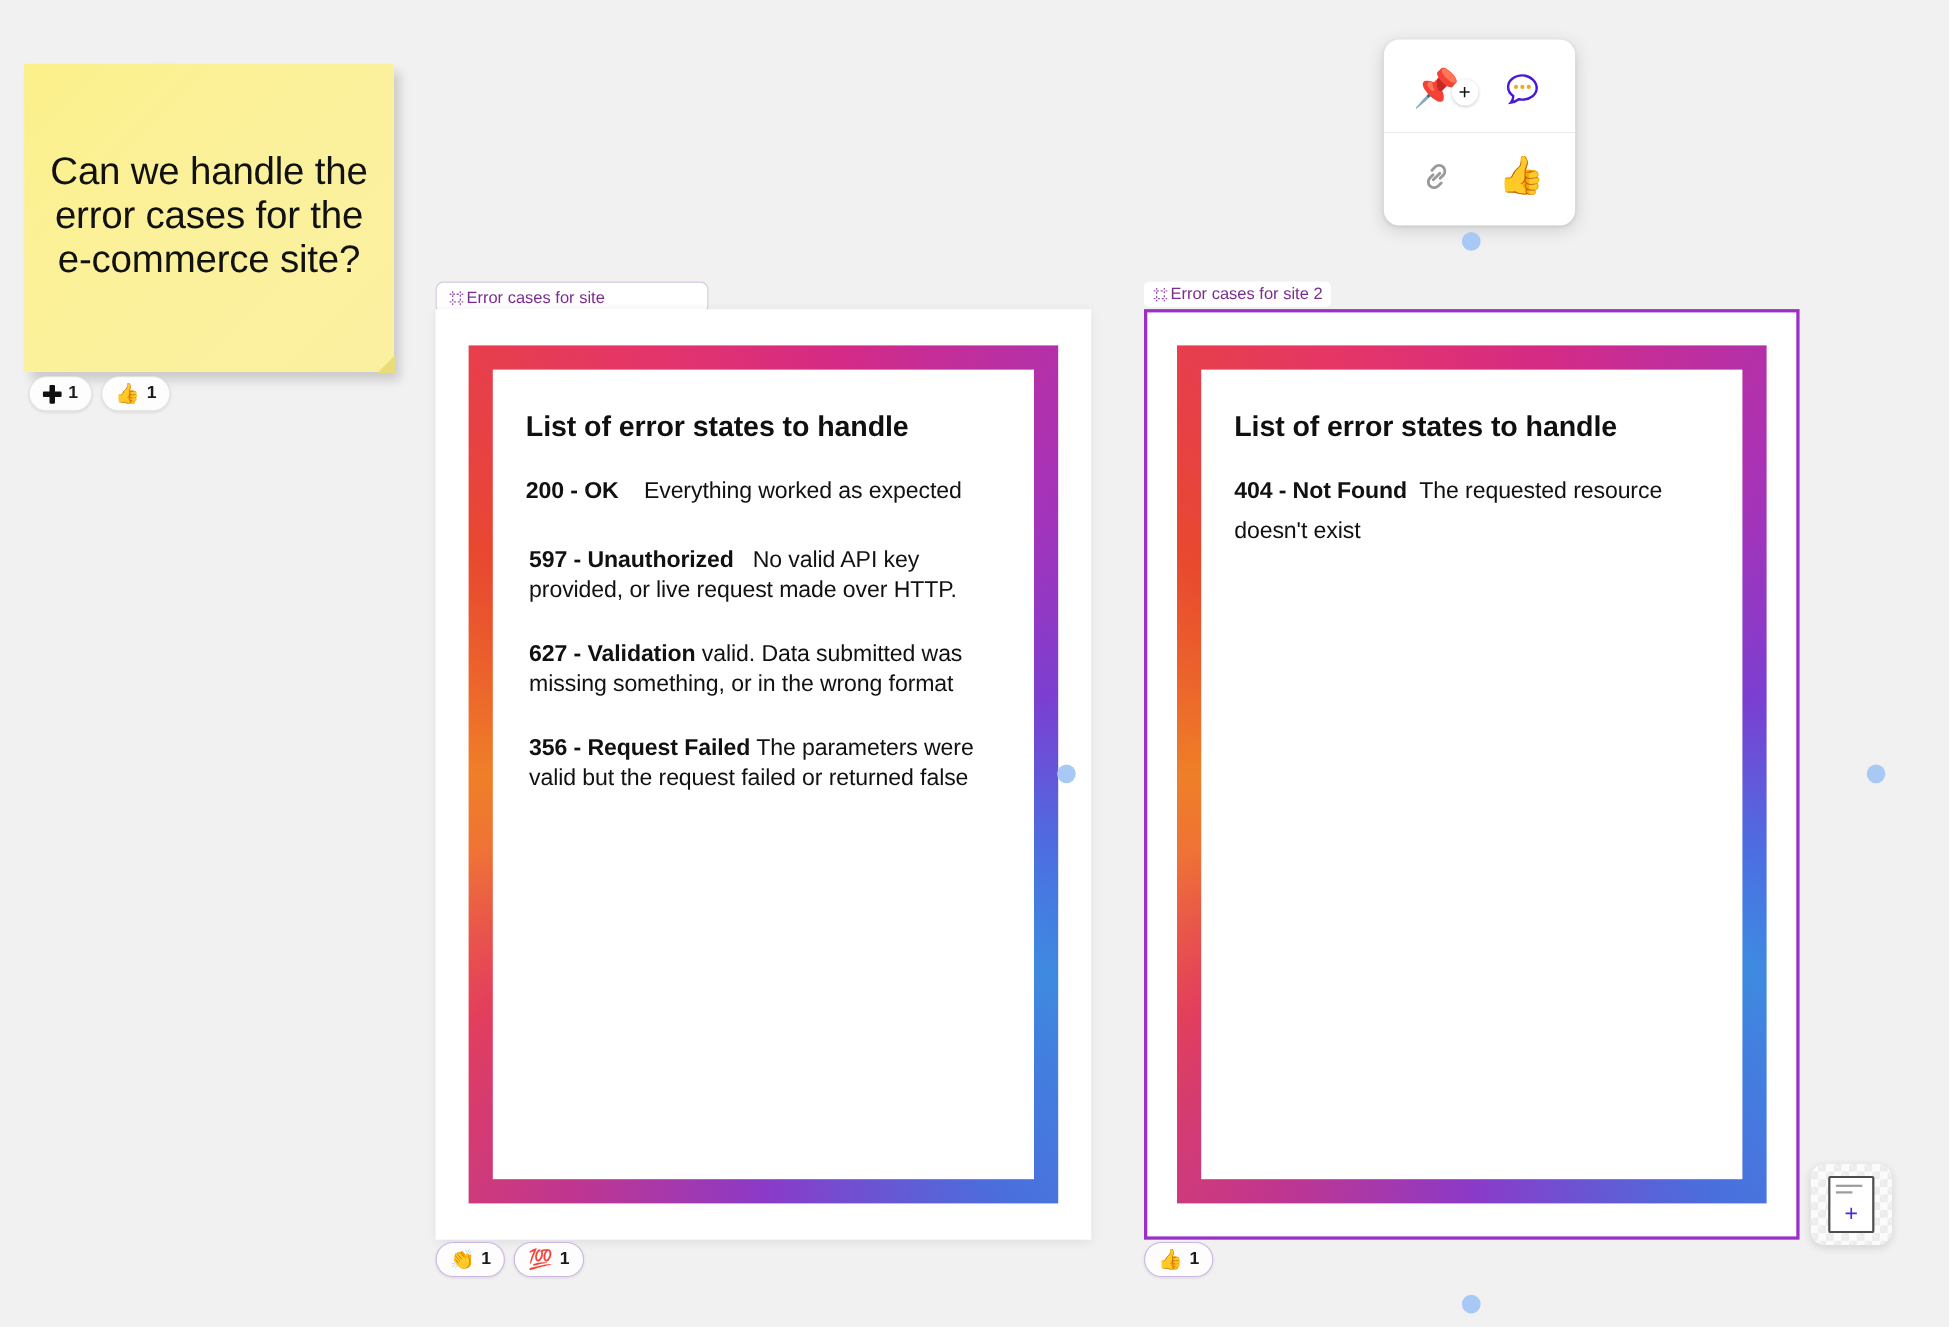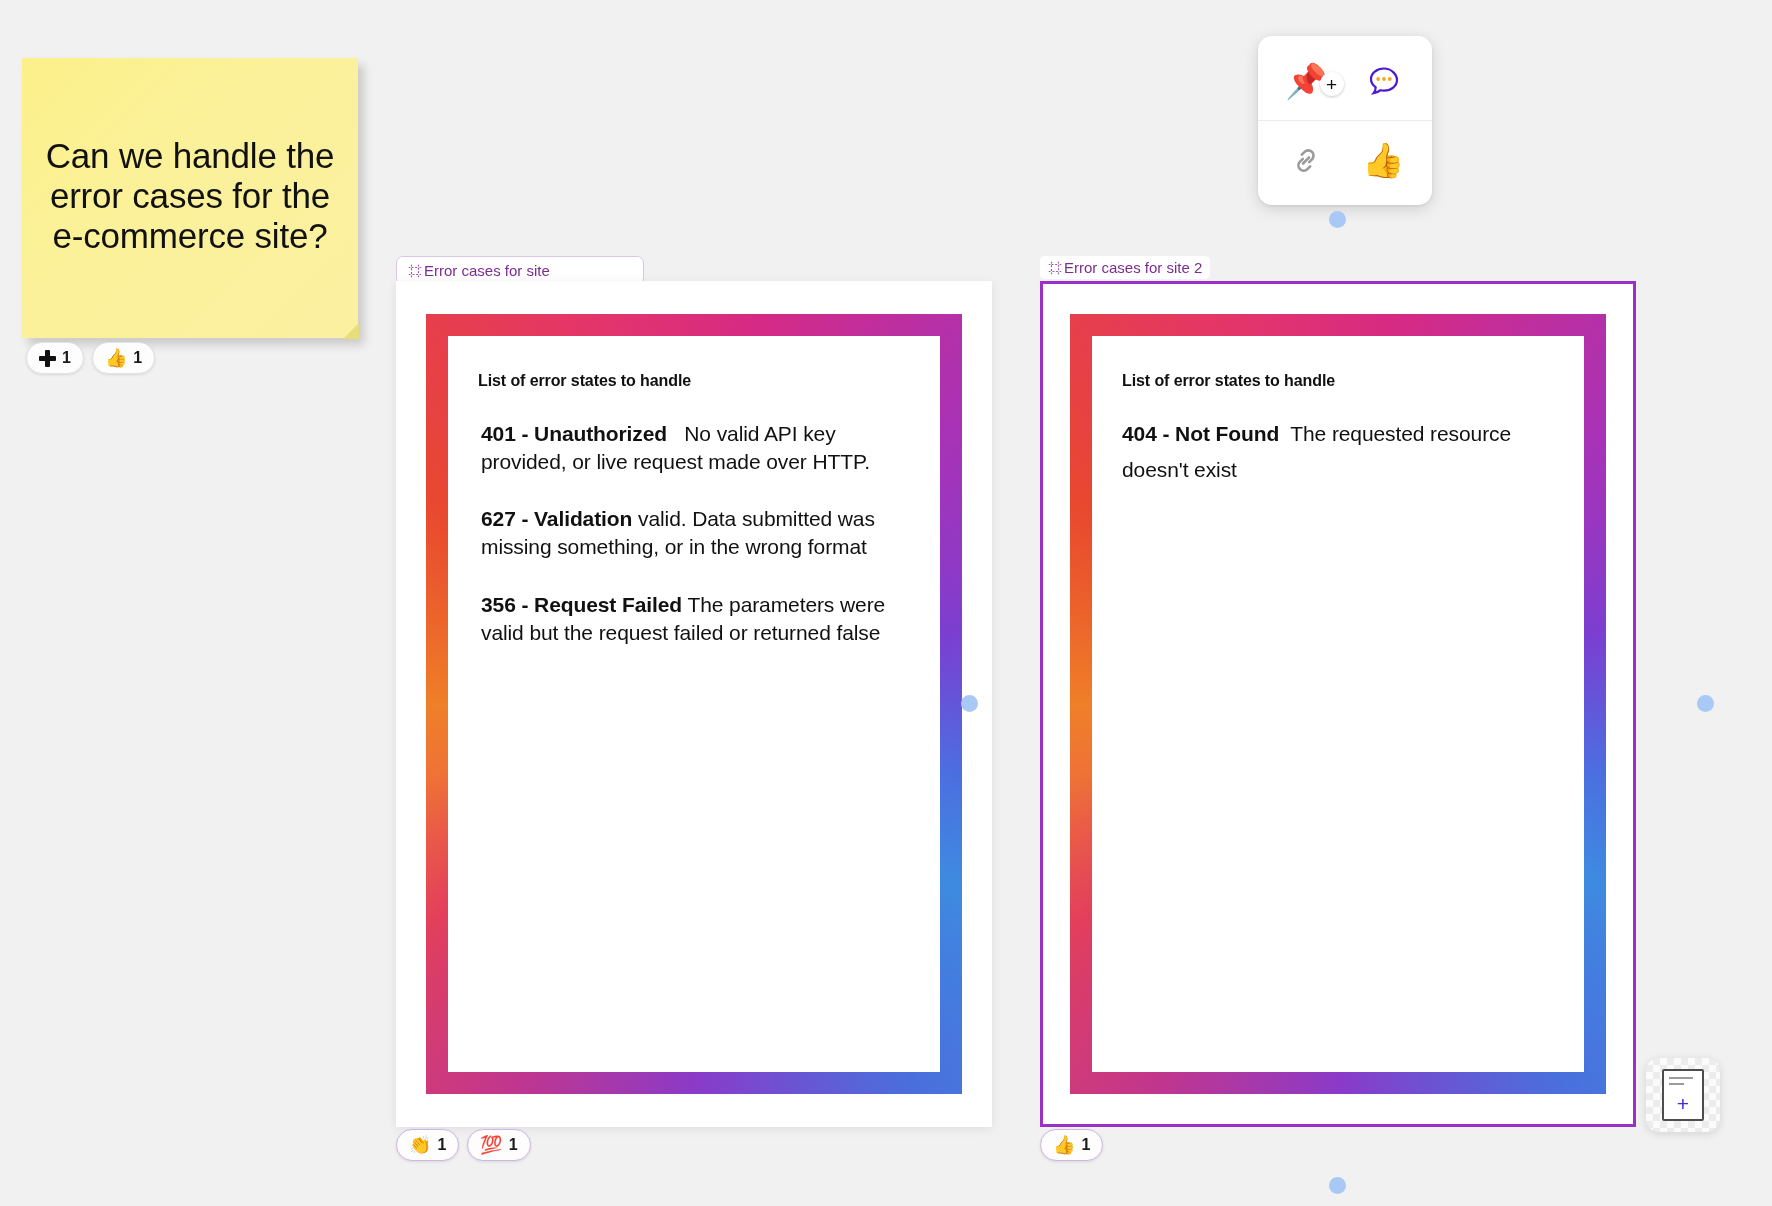--- a/index.html
+++ b/index.html
@@ -208,21 +208,21 @@
   }
   .gdoc-inner {
     background: #ffffff;
     width: 100%;
     height: 100%;
     box-sizing: border-box;
     padding: 26px 30px;
     overflow: hidden;
   }
   .doc-title {
-    font-size: 16px;
+    font-size: 26px;
     font-weight: 700;
     color: #101010;
     margin: 10px 0 0 0;
     letter-spacing: -0.1px;
   }
   .doc-p {
     font-size: 21px;
     color: #111;
     margin: 0;
     letter-spacing: -0.1px;
@@ -352,24 +352,28 @@
       </g>
     </svg>
     <span class="fl-text">Error cases for site</span>
   </div>
 
   <div class="frame shadowed" style="left:396px; top:281px; width:596px; height:846px;">
     <div class="gdoc" style="left:30px; top:33px; width:536px; height:780px;">
       <div class="gdoc-inner">
         <div class="doc-title">List of error states to handle</div>
 
+        <p class="doc-p loose">
+          <b>200 - OK</b>&nbsp;&nbsp;&nbsp;
+          <span>Everything worked as expected</span>
+        </p>
 
 
         <p class="doc-p tight">
-          <b>401 - Unauthorized</b>&nbsp;&nbsp;
+          <b>597 - Unauthorized</b>&nbsp;&nbsp;
           <span>No valid API key provided, or live request made over HTTP.</span>
         </p>
 
         <p class="doc-p tight">
           <b>627 - Validation</b>
           <span>valid. Data submitted was missing something, or in the wrong format</span>
         </p>
 
         <p class="doc-p tight">
           <b>356 - Request Failed</b>

